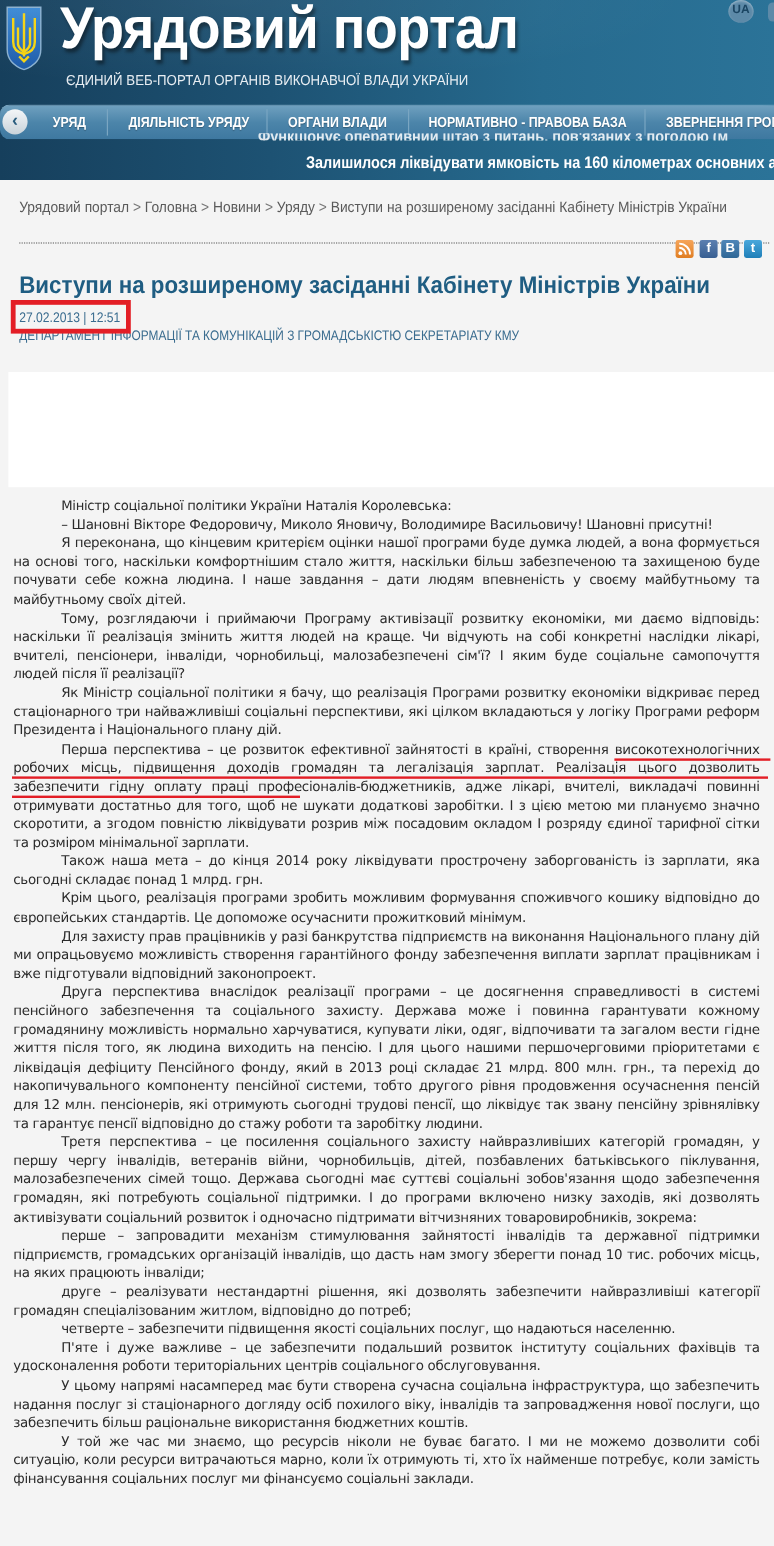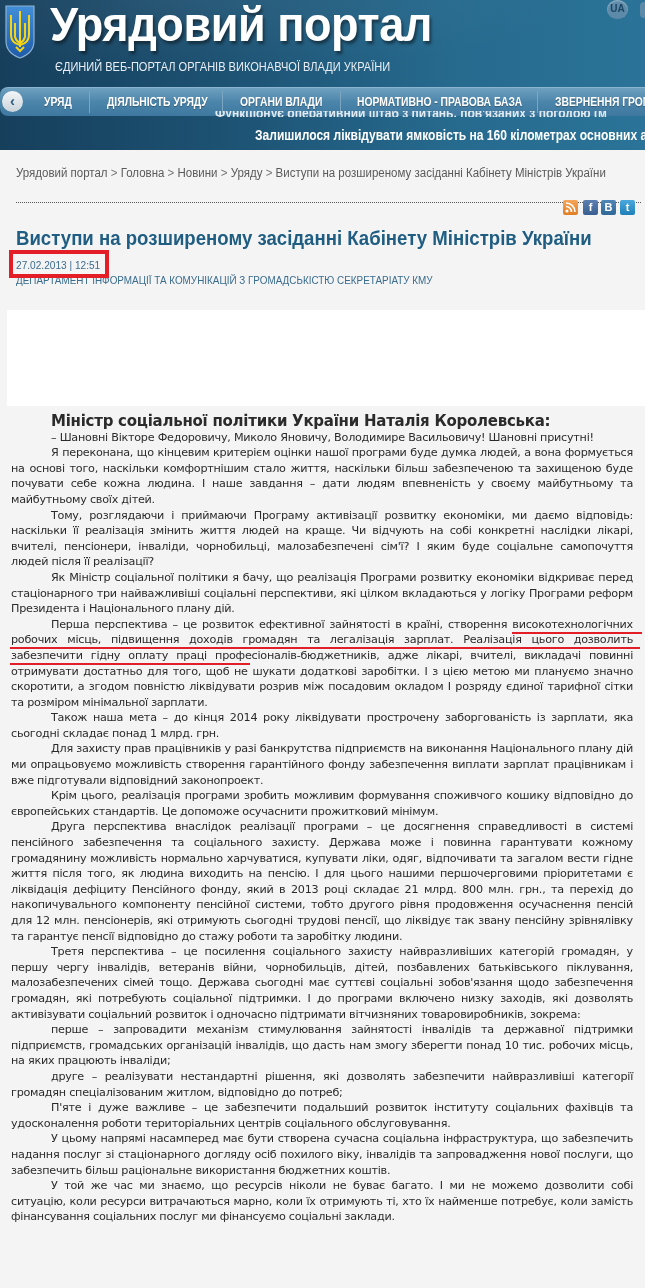--- a/index.html
+++ b/index.html
@@ -116,21 +116,21 @@
     position: absolute; left: 7px; top: 160px; width: 640px; height: 96px; background: #ffffff;
   }
 
   
   .article-body {
     position: absolute; left: 11px; top: 264px; width: 622px;
     font-family: "DejaVu Sans", sans-serif; font-size: 11.2px; line-height: 15.6px;
     color: #2b2b2b; text-align: justify; letter-spacing: -0.25px;
   }
   .article-body p { text-indent: 40px; }
-  .article-body p.lead { font-weight: bold; font-size: 15px; }
+  .article-body p.lead { font-weight: normal; font-size: 11px; }
   .underline-mark { position: absolute; height: 2px; background: #e31e26; }
 </style>
 </head>
 <body>
 
 <div class="header">
   <svg class="coat" viewBox="0 0 32 56">
     <defs>
       <linearGradient id="sg" x1="0" y1="0" x2="0" y2="1">
         <stop offset="0" stop-color="#3b8ad6"></stop>
@@ -206,26 +206,27 @@
   <div class="ad-box"></div>
 
   <div class="article-body">
     <p class="lead">Міністр соціальної політики України Наталія Королевська:</p>
     <p>– Шановні Вікторе Федоровичу, Миколо Яновичу, Володимире Васильовичу! Шановні присутні!</p>
     <p>Я переконана, що кінцевим критерієм оцінки нашої програми буде думка людей, а вона формується на основі того, наскільки комфортнішим стало життя, наскільки більш забезпеченою та захищеною буде почувати себе кожна людина. І наше завдання – дати людям впевненість у своєму майбутньому та майбутньому своїх дітей.</p>
     <p>Тому, розглядаючи і приймаючи Програму активізації розвитку економіки, ми даємо відповідь: наскільки її реалізація змінить життя людей на краще. Чи відчують на собі конкретні наслідки лікарі, вчителі, пенсіонери, інваліди, чорнобильці, малозабезпечені сім'ї? І яким буде соціальне самопочуття людей після її реалізації?</p>
     <p>Як Міністр соціальної політики я бачу, що реалізація Програми розвитку економіки відкриває перед стаціонарного три найважливіші соціальні перспективи, які цілком вкладаються у логіку Програми реформ Президента і Національного плану дій.</p>
     <p>Перша перспектива – це розвиток ефективної зайнятості в країні, створення високотехнологічних робочих місць, підвищення доходів громадян та легалізація зарплат. Реалізація цього дозволить забезпечити гідну оплату праці професіоналів-бюджетників, адже лікарі, вчителі, викладачі повинні отримувати достатньо для того, щоб не шукати додаткові заробітки. І з цією метою ми плануємо значно скоротити, а згодом повністю ліквідувати розрив між посадовим окладом І розряду єдиної тарифної сітки та розміром мінімальної зарплати.</p>
     <p>Також наша мета – до кінця 2014 року ліквідувати прострочену заборгованість із зарплати, яка сьогодні складає понад 1 млрд. грн.</p>
+    <p>Крім цього, реалізація програми зробить можливим формування споживчого кошику відповідно до європейських стандартів. Це допоможе осучаснити прожитковий мінімум.</p>
     <p>Для захисту прав працівників у разі банкрутства підприємств на виконання Національного плану дій ми опрацьовуємо можливість створення гарантійного фонду забезпечення виплати зарплат працівникам і вже підготували відповідний законопроект.</p>
-    <p>Крім цього, реалізація програми зробить можливим формування споживчого кошику відповідно до європейських стандартів. Це допоможе осучаснити прожитковий мінімум.</p>
     <p>Друга перспектива внаслідок реалізації програми – це досягнення справедливості в системі пенсійного забезпечення та соціального захисту. Держава може і повинна гарантувати кожному громадянину можливість нормально харчуватися, купувати ліки, одяг, відпочивати та загалом вести гідне життя після того, як людина виходить на пенсію. І для цього нашими першочерговими пріоритетами є ліквідація дефіциту Пенсійного фонду, який в 2013 році складає 21 млрд. 800 млн. грн., та перехід до накопичувального компоненту пенсійної системи, тобто другого рівня продовження осучаснення пенсій для 12 млн. пенсіонерів, які отримують сьогодні трудові пенсії, що ліквідує так звану пенсійну зрівнялівку та гарантує пенсії відповідно до стажу роботи та заробітку людини.</p>
     <p>Третя перспектива – це посилення соціального захисту найвразливіших категорій громадян, у першу чергу інвалідів, ветеранів війни, чорнобильців, дітей, позбавлених батьківського піклування, малозабезпечених сімей тощо. Держава сьогодні має суттєві соціальні зобов'язання щодо забезпечення громадян, які потребують соціальної підтримки. І до програми включено низку заходів, які дозволять активізувати соціальний розвиток і одночасно підтримати вітчизняних товаровиробників, зокрема:</p>
     <p>перше – запровадити механізм стимулювання зайнятості інвалідів та державної підтримки підприємств, громадських організацій інвалідів, що дасть нам змогу зберегти понад 10 тис. робочих місць, на яких працюють інваліди;</p>
     <p>друге – реалізувати нестандартні рішення, які дозволять забезпечити найвразливіші категорії громадян спеціалізованим житлом, відповідно до потреб;</p>
+    <p>четверте – забезпечити підвищення якості соціальних послуг, що надаються населенню.</p>
     <p>П'яте і дуже важливе – це забезпечити подальший розвиток інституту соціальних фахівців та удосконалення роботи територіальних центрів соціального обслуговування.</p>
     <p>У цьому напрямі насамперед має бути створена сучасна соціальна інфраструктура, що забезпечить надання послуг зі стаціонарного догляду осіб похилого віку, інвалідів та запровадження нової послуги, що забезпечить більш раціональне використання бюджетних коштів.</p>
     <p>У той же час ми знаємо, що ресурсів ніколи не буває багато. І ми не можемо дозволити собі ситуацію, коли ресурси витрачаються марно, коли їх отримують ті, хто їх найменше потребує, коли замість фінансування соціальних послуг ми фінансуємо соціальні заклади.</p>
 
   </div>
 
   <div class="underline-mark" style="left:512px; top:482px; width:130px;"></div>
   <div class="underline-mark" style="left:10px; top:497px; width:630px;"></div>
   <div class="underline-mark" style="left:10px; top:513px; width:240px;"></div>
 </div>

